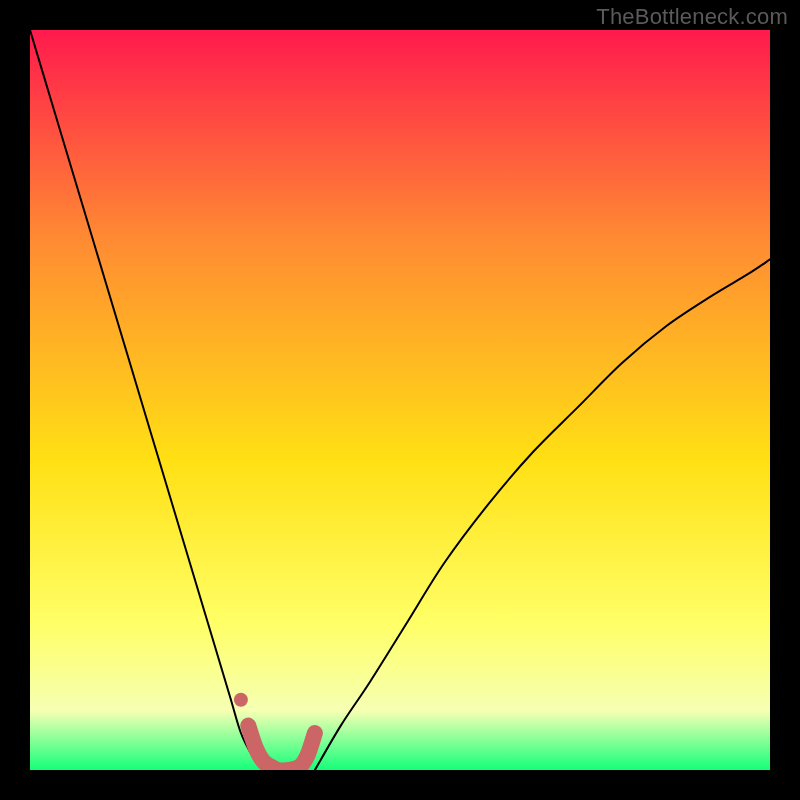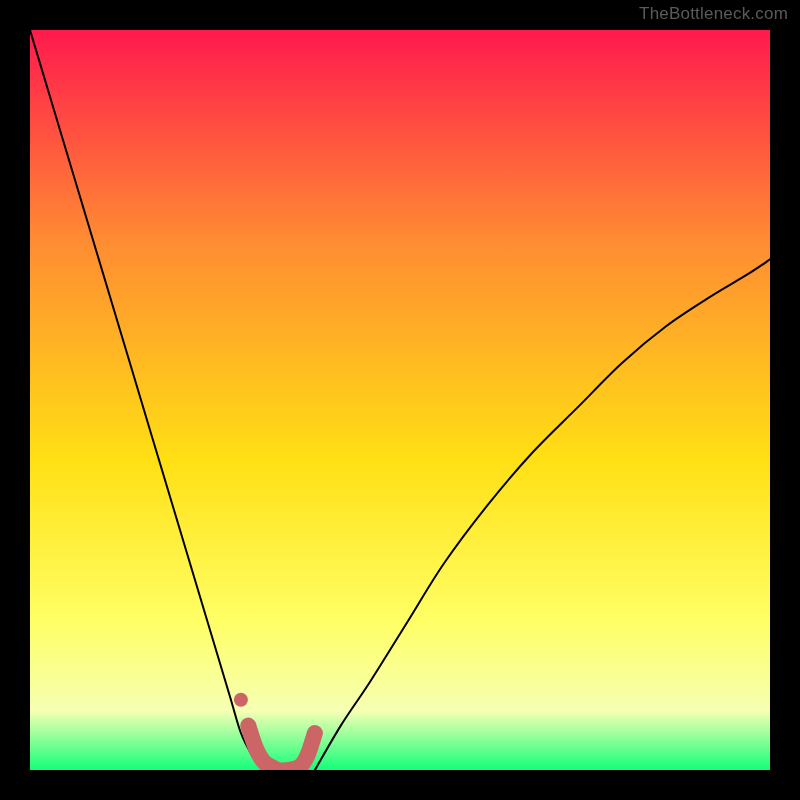--- a/index.html
+++ b/index.html
@@ -15,21 +15,21 @@
     position: relative;
     width: 800px;
     height: 800px;
     background: #000;
   }
   .watermark {
     position: absolute;
     top: 4px;
     right: 12px;
     color: #5a5a5a;
-    font-size: 17px;
+    font-size: 22px;
     font-weight: 500;
     letter-spacing: 0.2px;
     z-index: 20;
     user-select: none;
   }
   .plot-wrap {
     position: absolute;
     left: 30px;
     top: 30px;
     width: 740px;

